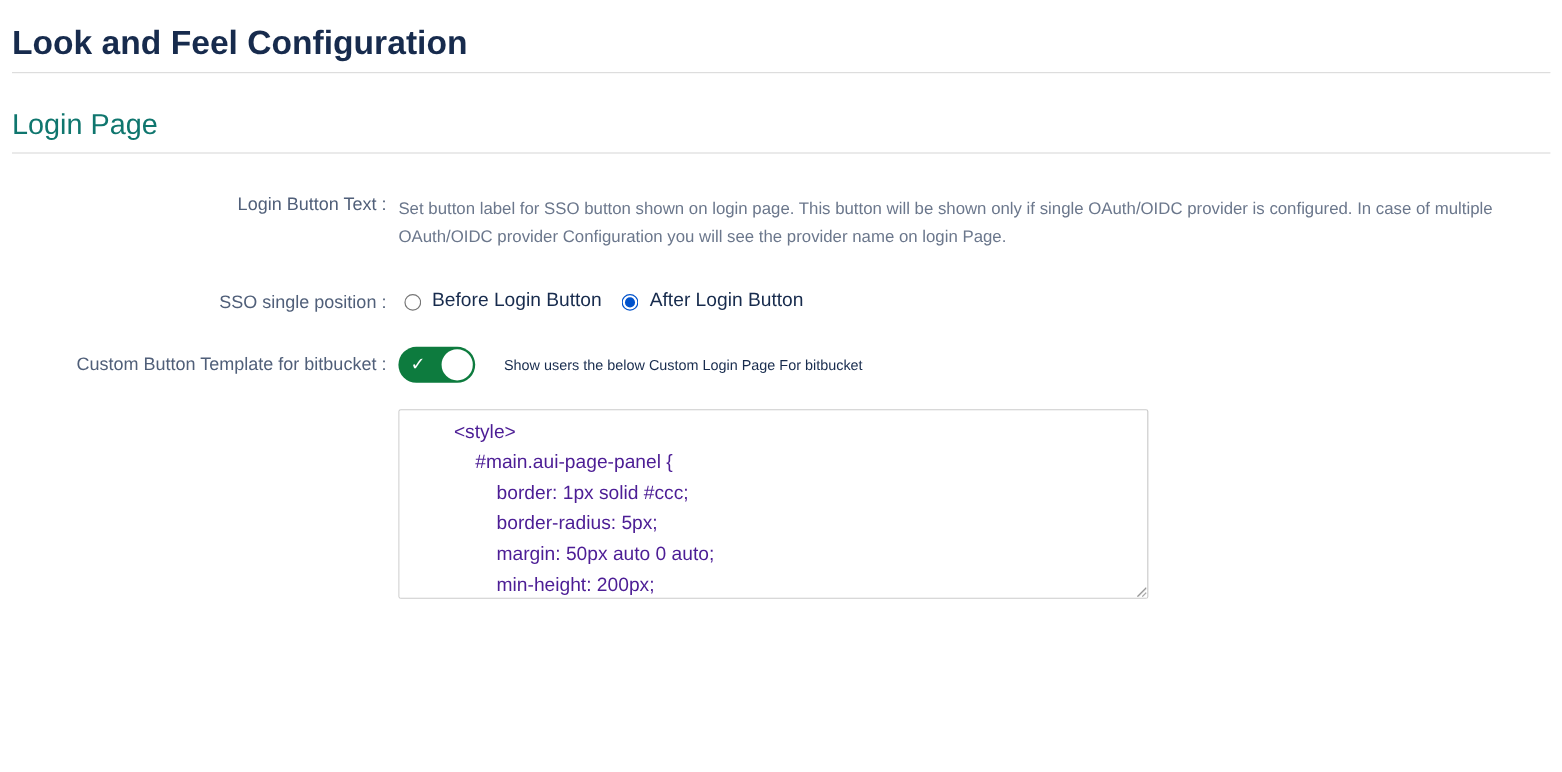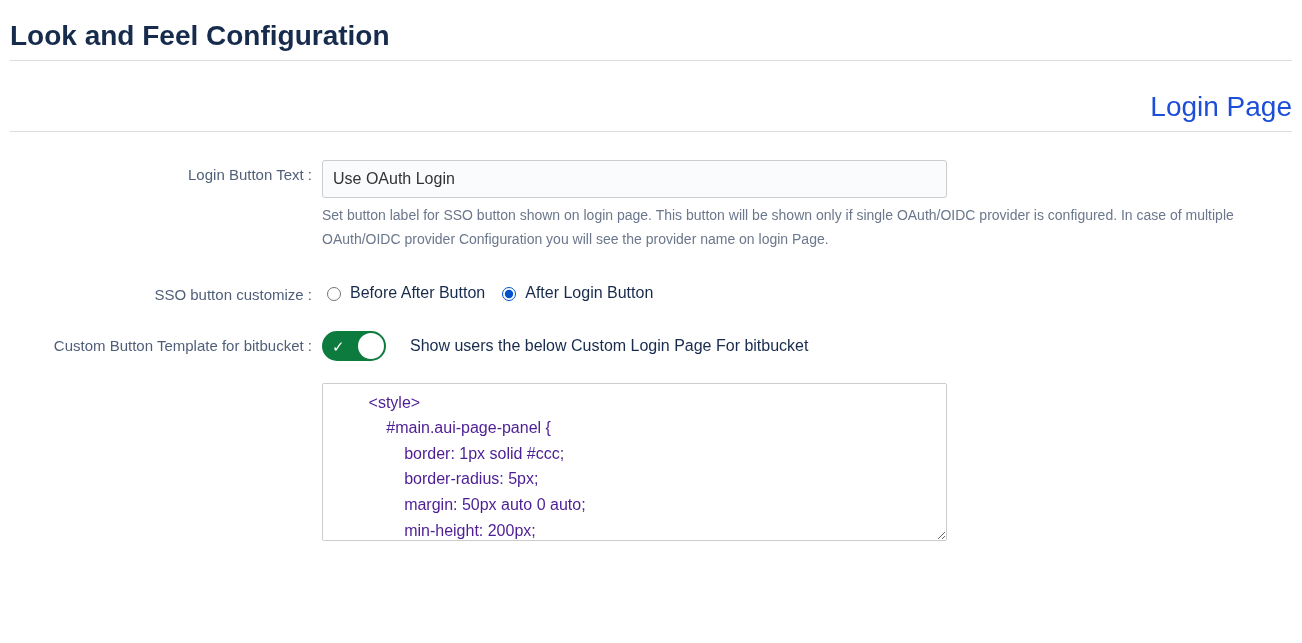--- a/index.html
+++ b/index.html
@@ -11,35 +11,35 @@
     background: #fff;
     width: 1302px;
   }
   h1.page-title {
     font-size: 28px;
     font-weight: 600;
     margin: 10px 0 8px 0;
     color: #172b4d;
   }
   h2.section-title {
-    font-size: 28px;
+    font-size: 24px;
     font-weight: 500;
     margin: 30px 0 8px 0;
-    color: #1d4ed8;
-    text-align: right;
+    color: #0f766e;
   }
   .hr {
     border: none;
     border-top: 1px solid #ddd;
     margin: 0 0 20px 0;
   }
   .form-row {
     display: flex;
     align-items: flex-start;
     margin-top: 28px;
+    justify-content: flex-end;
   }
   .form-label {
     width: 312px;
     text-align: right;
     padding-right: 10px;
     padding-top: 6px;
     color: #505f79;
     font-size: 15px;
   }
   .form-control-wrap {
@@ -103,21 +103,21 @@
   .toggle .knob {
     position: absolute;
     right: 2px;
     top: 2px;
     width: 26px;
     height: 26px;
     background: #fff;
     border-radius: 50%;
   }
   .toggle-label {
-    font-size: 16px;
+    font-size: 12px;
     color: #172b4d;
   }
   textarea.code-area {
     width: 625px;
     height: 158px;
     margin-top: 22px;
     padding: 6px 10px;
     font-family: inherit;
     font-size: 16px;
     line-height: 1.6;
@@ -140,31 +140,30 @@
 
 <h1 class="page-title">Look and Feel Configuration</h1>
 <hr class="hr">
 
 <h2 class="section-title">Login Page</h2>
 <hr class="hr">
 
 <div class="form-row">
   <div class="form-label">Login Button Text :</div>
   <div class="form-control-wrap">
-    <input type="text" class="text-input" value="Use OAuth Login" style="">
     <div class="help-text">Set button label for SSO button shown on login page. This button will be shown only if single OAuth/OIDC provider is configured. In case of multiple OAuth/OIDC provider Configuration you will see the provider name on login Page.</div>
   </div>
 </div>
 
 <div class="form-row">
-  <div class="form-label">SSO button customize :</div>
+  <div class="form-label">SSO single position :</div>
   <div class="form-control-wrap">
     <div class="radio-group">
       <input type="radio" name="ssopos" style="">
-      <label>Before After Button</label>
+      <label>Before Login Button</label>
       <input type="radio" name="ssopos" checked="" style="">
       <label>After Login Button</label>
     </div>
   </div>
 </div>
 
 <div class="form-row">
   <div class="form-label">Custom Button Template for bitbucket :</div>
   <div class="form-control-wrap">
     <div class="toggle-row">

